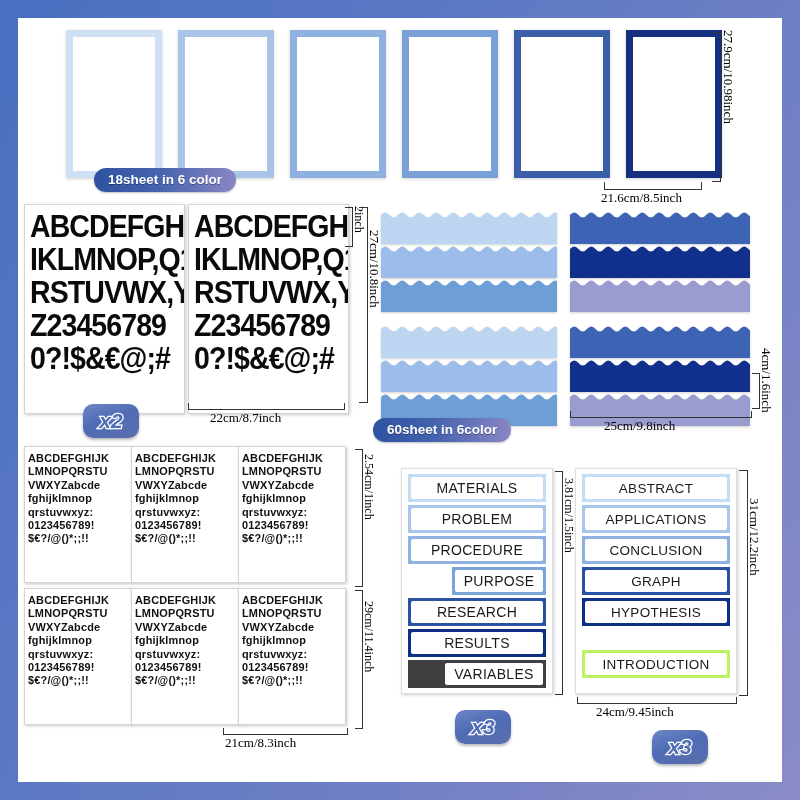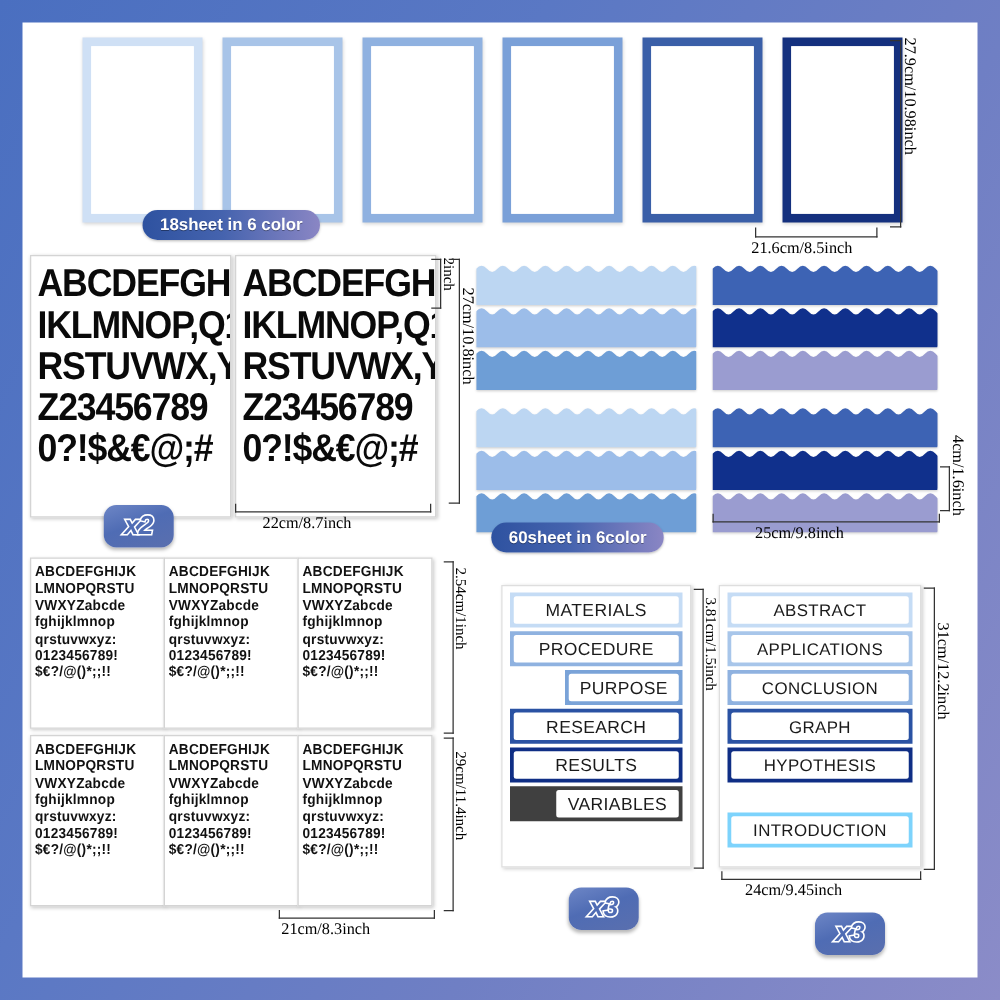--- a/index.html
+++ b/index.html
@@ -15,21 +15,20 @@
   }
   
   .pill{
     position:absolute;height:24px;line-height:24px;
     border-radius:12px;
     background:linear-gradient(90deg,#2e52a0 0%,#4563ae 45%,#8a86c4 100%);
     color:#ffffff;font-weight:bold;font-size:13.5px;
     padding:0 14px;white-space:nowrap;
     box-shadow:0 1px 2px rgba(0,0,0,.25);
     text-shadow:0 1px 0 rgba(0,0,0,.35);
-    margin-left:20px;
   }
   .xbadge{
     position:absolute;width:56px;height:34px;border-radius:10px;
     background:linear-gradient(160deg,#6d86c6 0%,#4f6cb4 45%,#5a6fae 100%);
     color:#ffffff;font-weight:bold;font-size:21px;font-style:italic;
     display:flex;align-items:center;justify-content:center;
     box-shadow:0 2px 3px rgba(0,0,0,.28);
     -webkit-text-stroke:2px #ffffff;
   }
   .xbadge span{color:#4f6cb4;-webkit-text-stroke:0;position:relative;}
@@ -306,20 +305,23 @@
     <div class="brk v" style="left:734px;top:355px;width:7px;height:34px;"></div>
     <div class="dim v" style="left:740px;top:330px;font-size:13px;">4cm/1.6inch</div>
 
     <div class="pill" style="left:355px;top:400px;">60sheet in 6color</div>
 
     <div class="wpanel left" style="left:383px;top:450px;width:152px;height:226px;">
       <div id="wleft">
           <div class="wrow" style="background: rgb(197, 220, 245);">
             <div class="box">MATERIALS</div>
           </div>
+          <div class="wrow" style="background: rgb(168, 198, 234);">
+            <div class="box">PROBLEM</div>
+          </div>
           <div class="wrow" style="background: rgb(143, 178, 224);">
             <div class="box">PROCEDURE</div>
           </div>
           <div class="wrow" style="background: rgb(122, 163, 216); margin-left: 44px;">
             <div class="box">PURPOSE</div>
           </div>
           <div class="wrow" style="background: rgb(42, 82, 163);">
             <div class="box">RESEARCH</div>
           </div>
           <div class="wrow" style="background: rgb(15, 46, 133);">
@@ -349,21 +351,21 @@
           </div>
           <div class="wrow" style="background: rgb(143, 178, 224);">
             <div class="box">CONCLUSION</div>
           </div>
           <div class="wrow" style="background: rgb(42, 82, 163);">
             <div class="box">GRAPH</div>
           </div>
           <div class="wrow" style="background: rgb(15, 46, 133);">
             <div class="box">HYPOTHESIS</div>
           </div>
-          <div class="wrow" style="background: #7dd3fc; margin-top: 24px;">
+          <div class="wrow" style="background: #bef264; margin-top: 24px;">
             <div class="box">INTRODUCTION</div>
           </div>
         </div>
     </div>
 
     <div class="brk v" style="left:721px;top:452px;width:8px;height:224px;"></div>
     <div class="dim v" style="left:728px;top:480px;font-size:13px;">31cm/12.2inch</div>
 
     <div class="brk h" style="left:559px;top:679px;width:158px;height:6px;"></div>
     <div class="dim" style="left:578px;top:686px;font-size:13px;">24cm/9.45inch</div>

